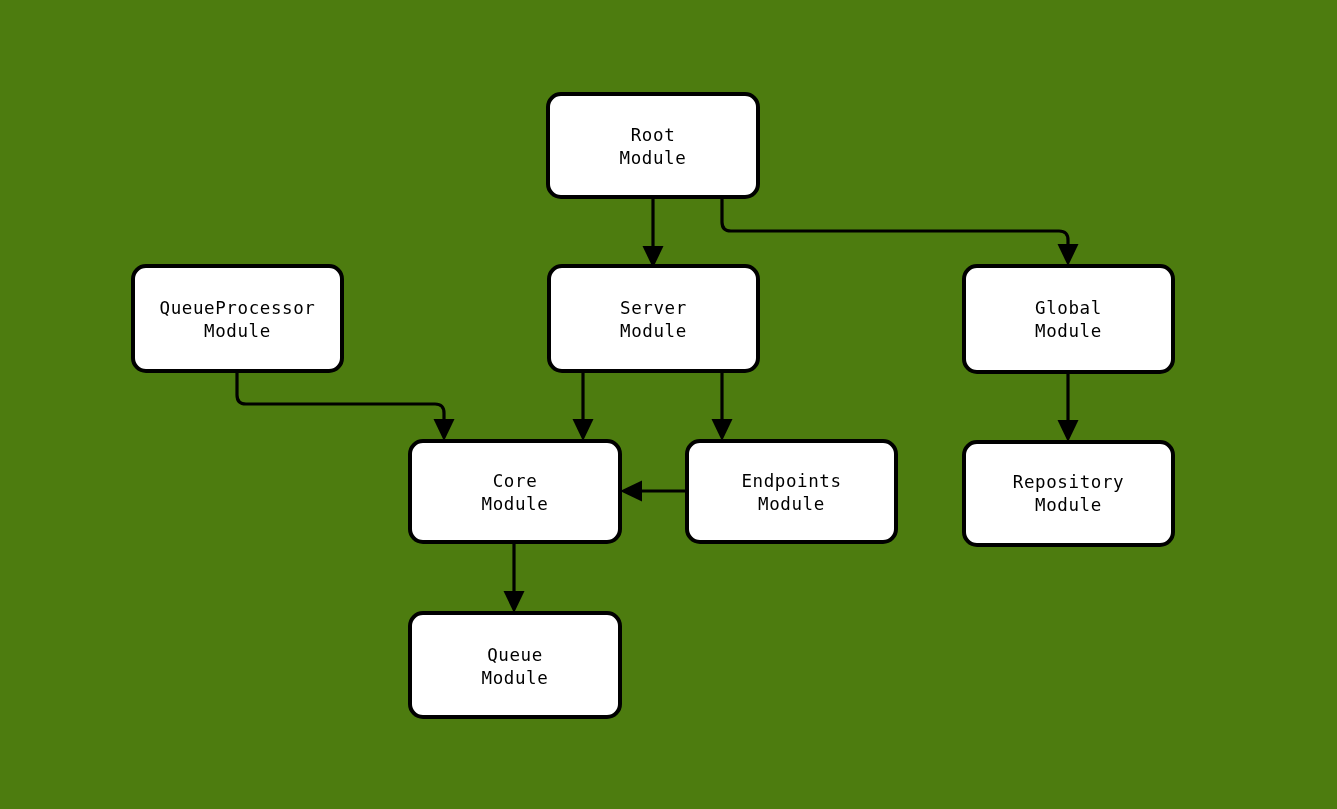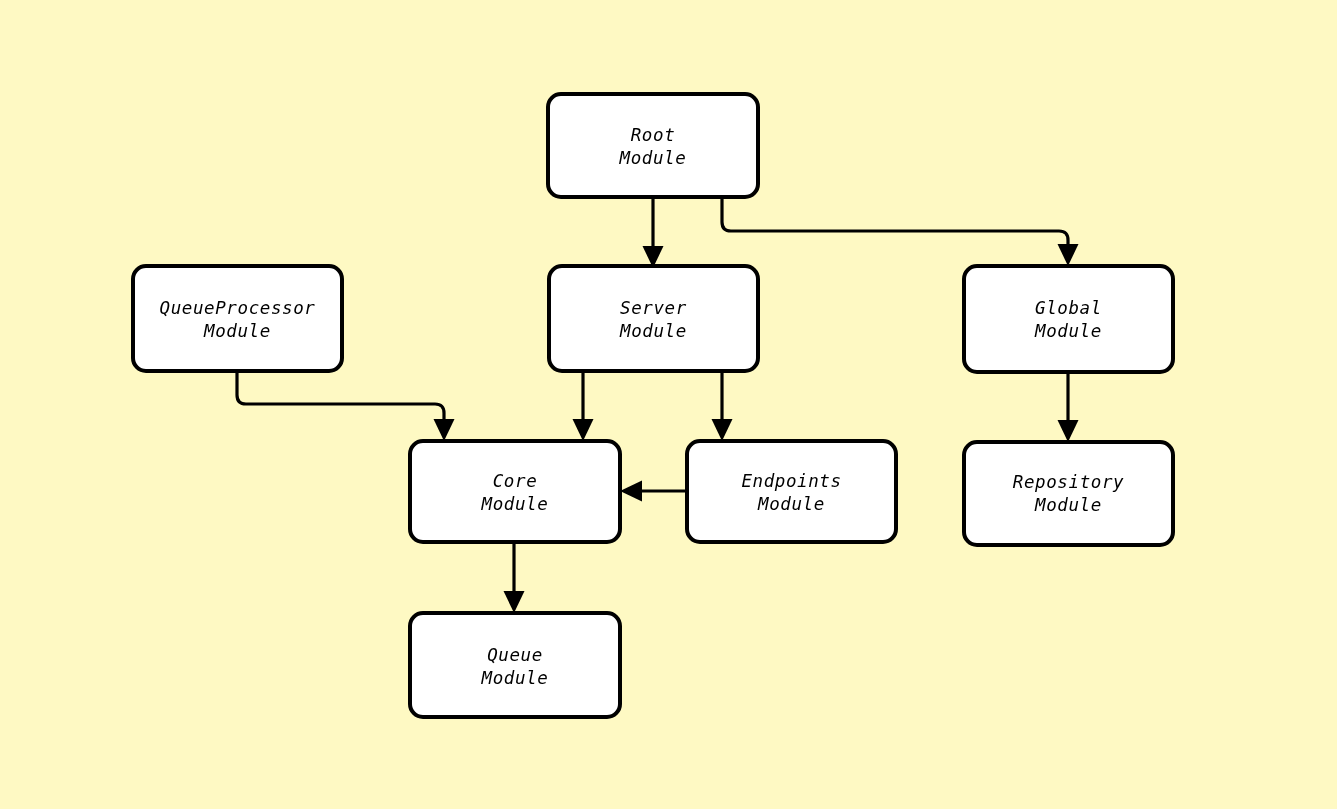--- a/index.html
+++ b/index.html
@@ -11,22 +11,21 @@
   body {
     width: 1337px;
     height: 809px;
     overflow: hidden;
     font-family: "DejaVu Sans Mono", "Liberation Mono", monospace;
   }
   #diagram-root {
     position: relative;
     width: 1337px;
     height: 809px;
-    background: #fef9c3;
-    font-style: italic;
+    background: #4d7c0f;
   }
   svg#diagram-canvas {
     position: absolute;
     top: 0;
     left: 0;
     width: 1337px;
     height: 809px;
     display: block;
   }
   .node-box {

